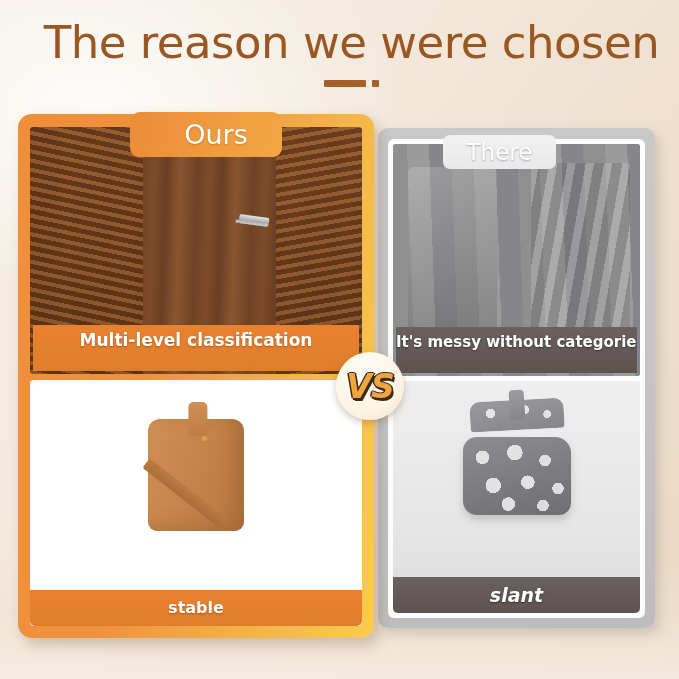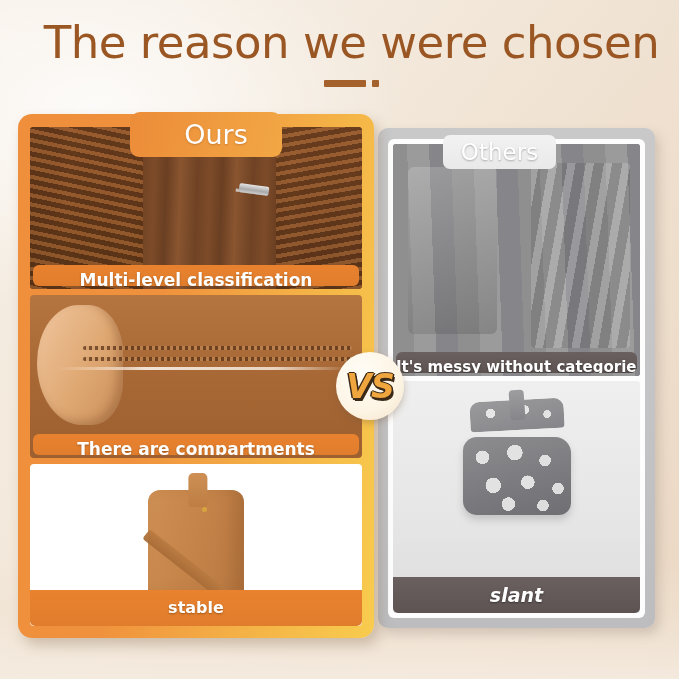--- a/index.html
+++ b/index.html
@@ -168,23 +168,23 @@
     position: absolute;
     inset: 0;
   }
 
   
   .caption {
     position: absolute;
     left: 3px;
     right: 3px;
     bottom: 3px;
-    height: 21px;
+    height: 46px;
     line-height: 31px;
-    border-radius: 6px;
+    border-radius: 1px;
     text-align: center;
     font-family: "DejaVu Sans", sans-serif;
     font-weight: 700;
     font-size: 17px;
     color: #ffffff;
     white-space: nowrap;
     overflow: hidden;
     text-shadow: 0 1px 2px rgba(60,30,0,0.40);
   }
   .caption-ours {
@@ -450,27 +450,20 @@
   <div class="panel" id="panel-ours">
     <div class="stack">
 
       <div class="cell">
         <div class="photo ph-ours-1">
           <span class="zip-pull"></span>
         </div>
         <div class="caption caption-ours">Multi-level classification</div>
       </div>
 
-      <div class="cell">
-        <div class="photo ph-ours-2">
-          <span class="seam s1"></span>
-          <span class="seam s2"></span>
-        </div>
-        <div class="caption caption-ours">There are compartments</div>
-      </div>
 
       <div class="cell">
         <div class="photo ph-ours-3">
           <span class="bag">
             <span class="bag-tab"></span>
             <span class="bag-stud"></span>
           </span>
         </div>
         <div class="caption caption-ours tall">stable</div>
       </div>
@@ -494,19 +487,19 @@
           <span class="dotbag-handle"></span>
         </div>
         <div class="caption caption-others tall">slant</div>
       </div>
 
     </div>
   </div>
 
   <div class="tab" id="tab-ours">Ours</div>
 
-  <div class="tab" id="tab-others">Others</div>
+  <div class="tab" id="tab-others">There</div>
 
   <div id="vs-badge">
     <span class="vs-text">VS</span>
   </div>
 
 </div>
 
 </body></html>

